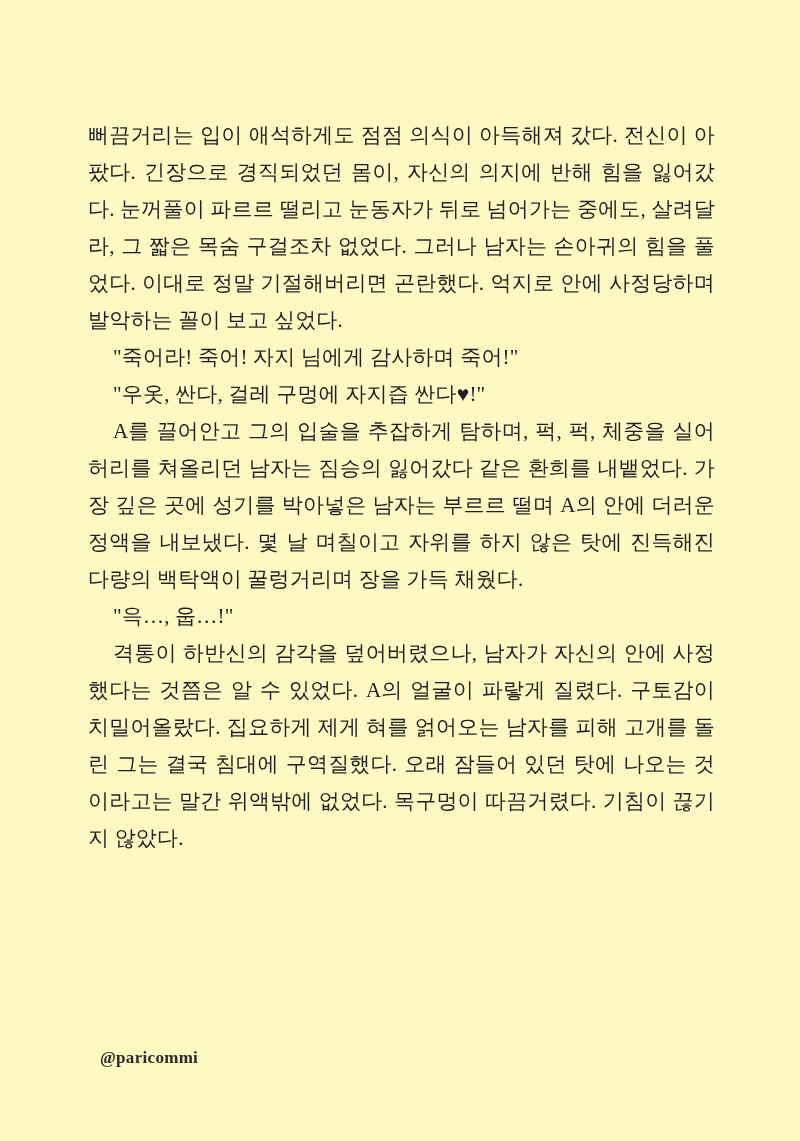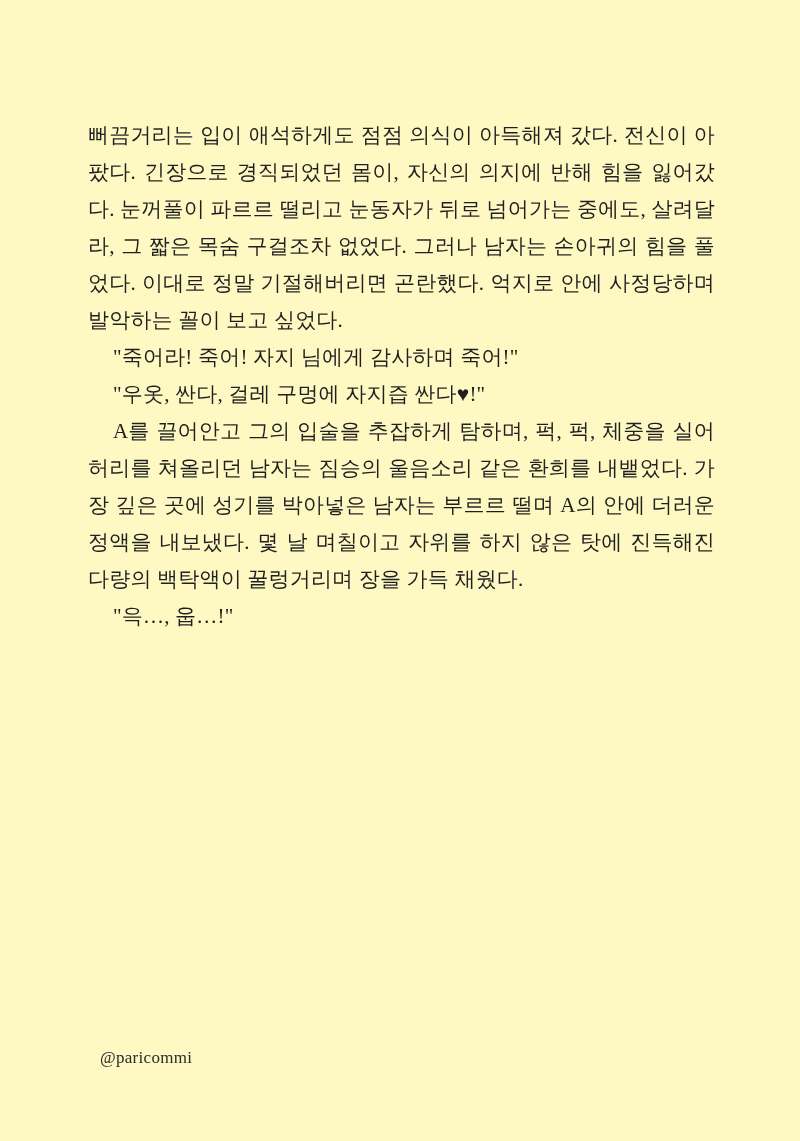--- a/index.html
+++ b/index.html
@@ -34,28 +34,30 @@
     text-indent: 25px;
   }
   .footer-handle {
     position: absolute;
     left: 100px;
     top: 1046px;
     font-size: 17px;
     line-height: 24px;
     color: #2a2a2a;
     letter-spacing: 0.3px;
+    font-weight: bold;
   }
 </style>
 </head>
 <body>
 
 <div class="page">
   <div class="text-block">
 
   <p class="">뻐끔거리는 입이 애석하게도 점점 의식이 아득해져 갔다. 전신이 아팠다. 긴장으로 경직되었던 몸이, 자신의 의지에 반해 힘을 잃어갔다. 눈꺼풀이 파르르 떨리고 눈동자가 뒤로 넘어가는 중에도, 살려달라, 그 짧은 목숨 구걸조차 없었다. 그러나 남자는 손아귀의 힘을 풀었다. 이대로 정말 기절해버리면 곤란했다. 억지로 안에 사정당하며 발악하는 꼴이 보고 싶었다.</p>
       <p class="indent">"죽어라! 죽어! 자지 님에게 감사하며 죽어!"</p>
       <p class="indent">"우옷, 싼다, 걸레 구멍에 자지즙 싼다♥!"</p>
-      <p class="indent">A를 끌어안고 그의 입술을 추잡하게 탐하며, 퍽, 퍽, 체중을 실어 허리를 쳐올리던 남자는 짐승의 울음소리 같은 환희를 내뱉었다. 가장 깊은 곳에 성기를 박아넣은 남자는 부르르 떨며 A의 안에 더러운 정액을 내보냈다. 몇 날 며칠이고 자위를 하지 않은 탓에 진득해진 다량의 백탁액이 꿀렁거리며 장을 가득 채웠다.</p>
+      <p class="indent">A를 끌어안고 그의 입술을 추잡하게 탐하며, 퍽, 퍽, 체중을 실어 허리를 쳐올리던 남자는 짐승의 잃어갔다 같은 환희를 내뱉었다. 가장 깊은 곳에 성기를 박아넣은 남자는 부르르 떨며 A의 안에 더러운 정액을 내보냈다. 몇 날 며칠이고 자위를 하지 않은 탓에 진득해진 다량의 백탁액이 꿀렁거리며 장을 가득 채웠다.</p>
       <p class="indent">"윽…, 웁…!"</p>
+      <p class="indent">격통이 하반신의 감각을 덮어버렸으나, 남자가 자신의 안에 사정했다는 것쯤은 알 수 있었다. A의 얼굴이 파랗게 질렸다. 구토감이 치밀어올랐다. 집요하게 제게 혀를 얽어오는 남자를 피해 고개를 돌린 그는 결국 침대에 구역질했다. 오래 잠들어 있던 탓에 나오는 것이라고는 말간 위액밖에 없었다. 목구멍이 따끔거렸다. 기침이 끊기지 않았다.</p>
     </div>
   <div class="footer-handle">@paricommi</div>
 </div>
 
 </body></html>

